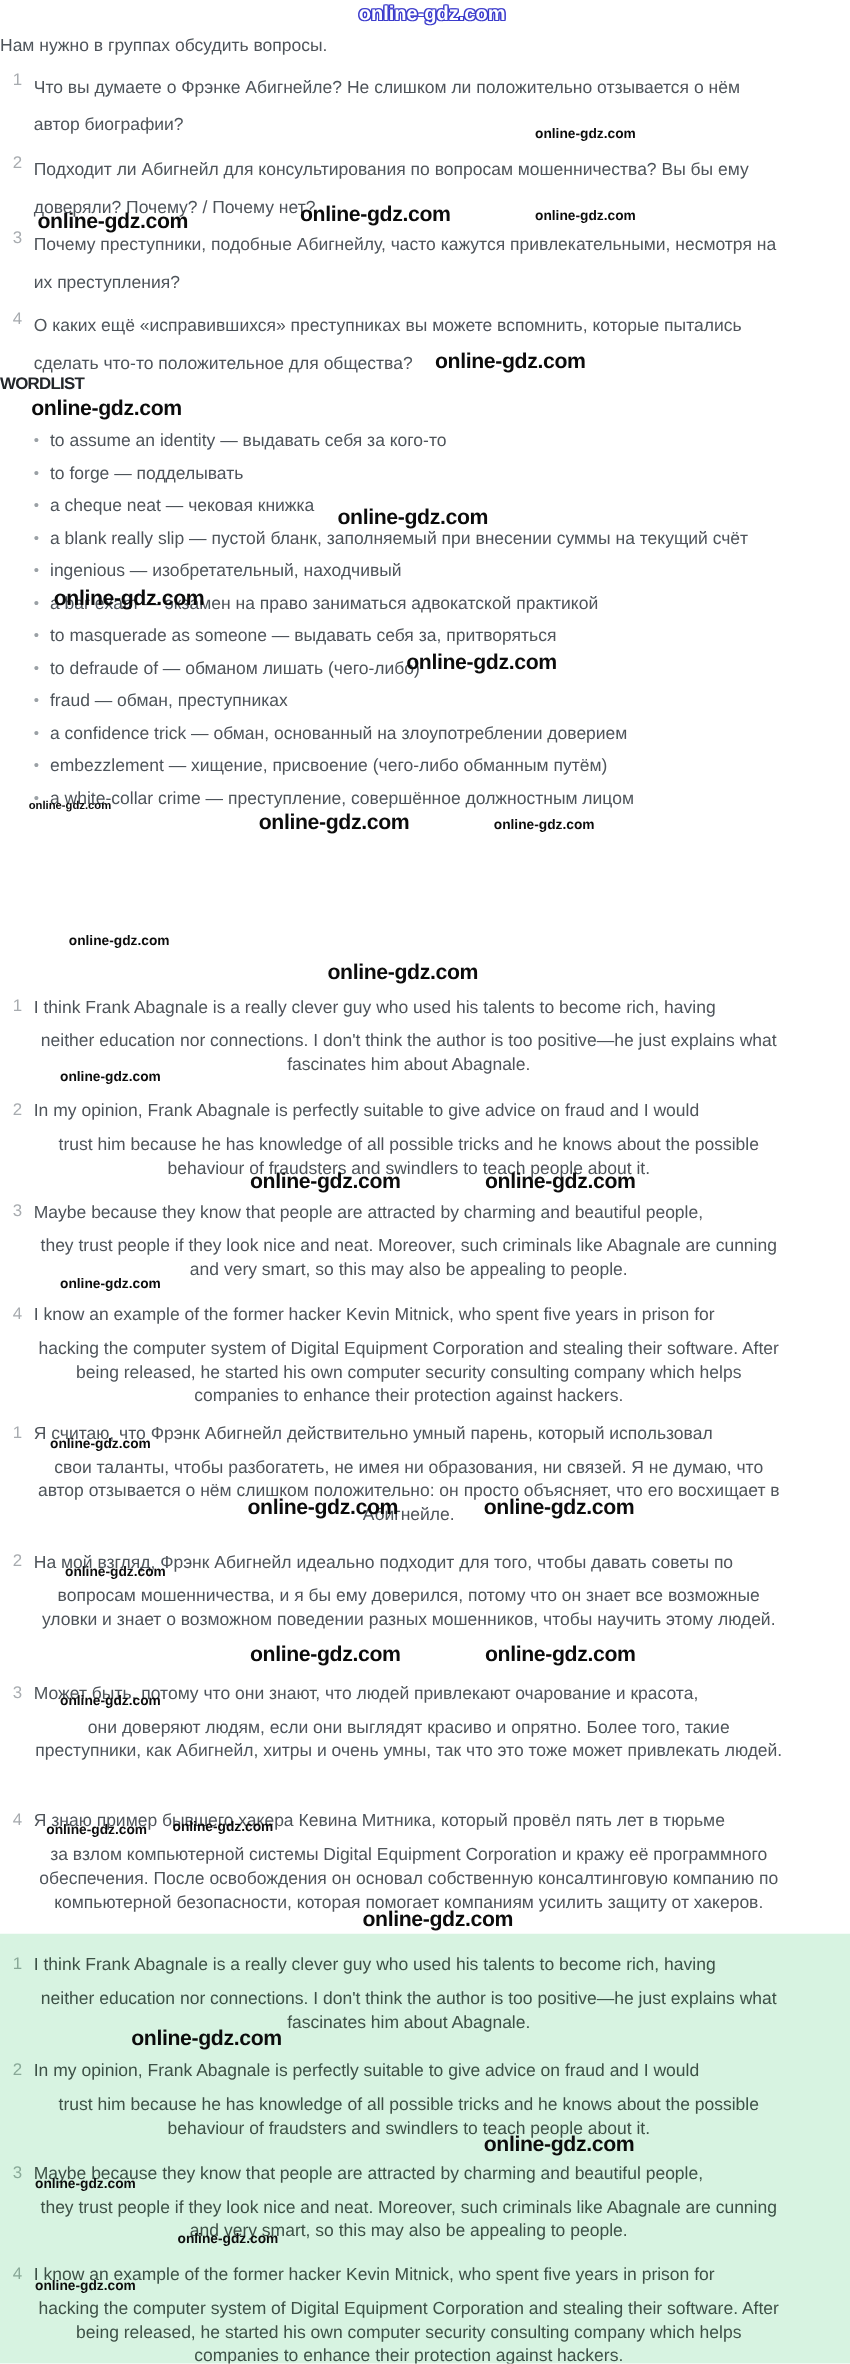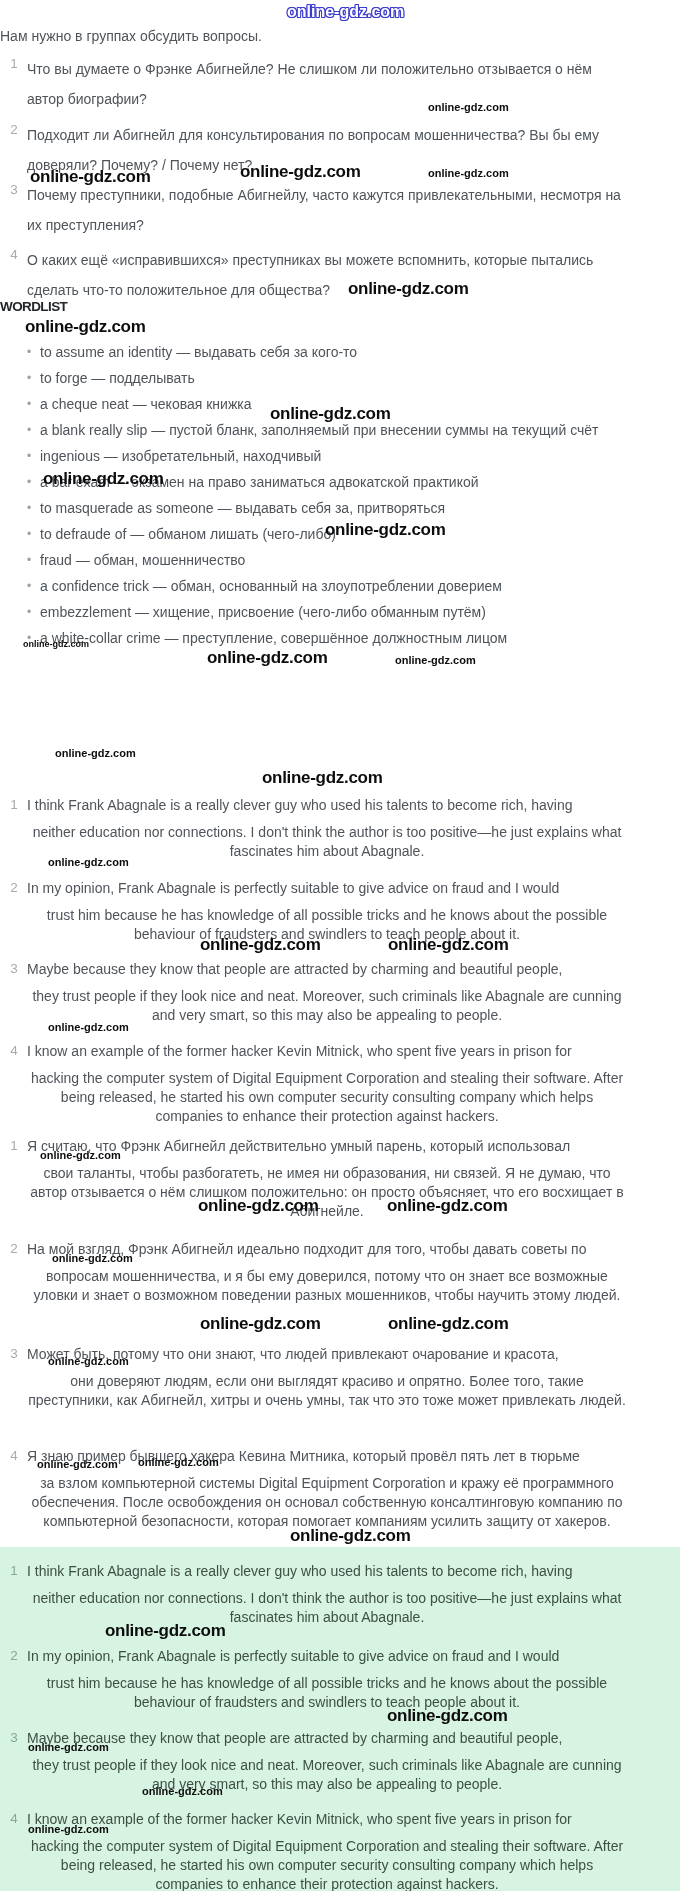--- a/index.html
+++ b/index.html
@@ -84,21 +84,21 @@
   <div class="abs wl-title">WORDLIST</div>
   <ul class="abs wl">
     <li>to assume an identity — выдавать себя за кого-то</li>
     <li>to forge — подделывать</li>
     <li>a cheque neat — чековая книжка</li>
     <li>a blank really slip — пустой бланк, заполняемый при внесении суммы на текущий счёт</li>
     <li>ingenious — изобретательный, находчивый</li>
     <li>a bar exam — экзамен на право заниматься адвокатской практикой</li>
     <li>to masquerade as someone — выдавать себя за, притворяться</li>
     <li>to defraude of — обманом лишать (чего-либо)</li>
-    <li>fraud — обман, мошенничество</li>
+    <li>fraud — обман, преступниках</li>
     <li>a confidence trick — обман, основанный на злоупотреблении доверием</li>
     <li>embezzlement — хищение, присвоение (чего-либо обманным путём)</li>
     <li>a white-collar crime — преступление, совершённое должностным лицом</li>
   </ul>
 
   <div class="abs item" style="top:795px">
     <span class="num">1</span>
     <div class="lead">I think Frank Abagnale is a really clever guy who used his talents to become rich, having</div>
     <div class="rest">neither education nor connections. I don't think the author is too positive—he just explains what fascinates him about Abagnale.</div>
   </div>

